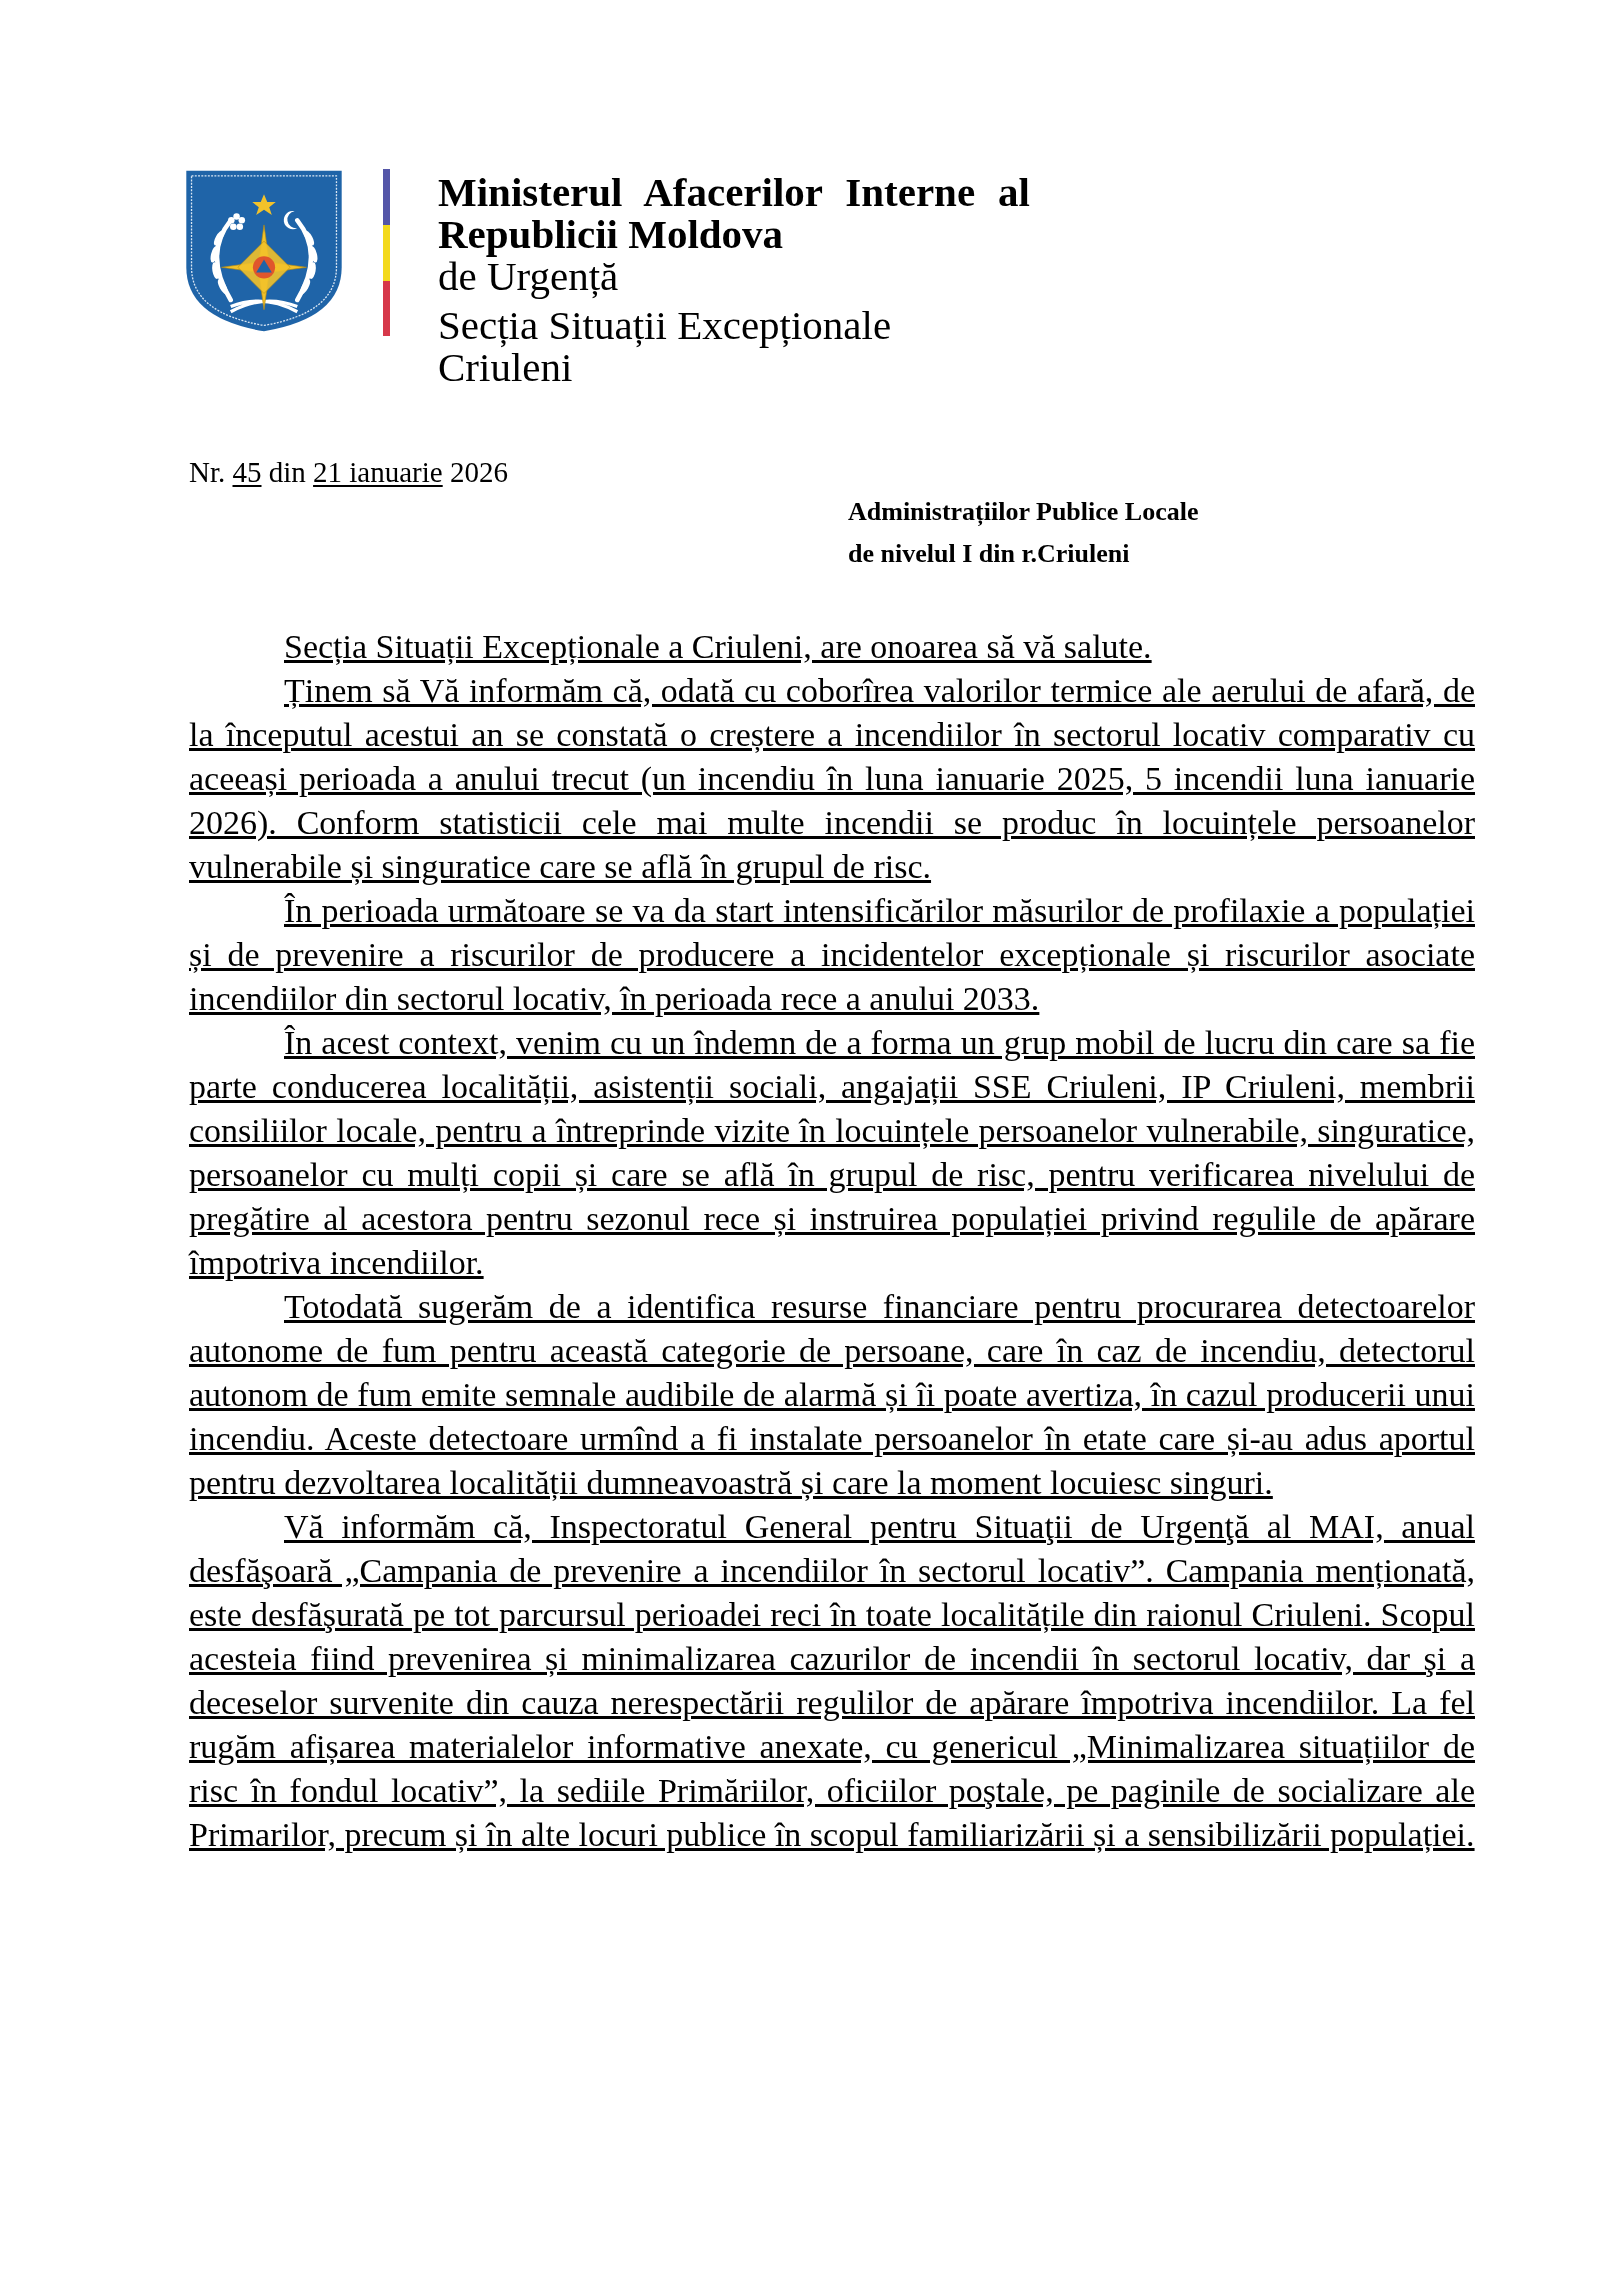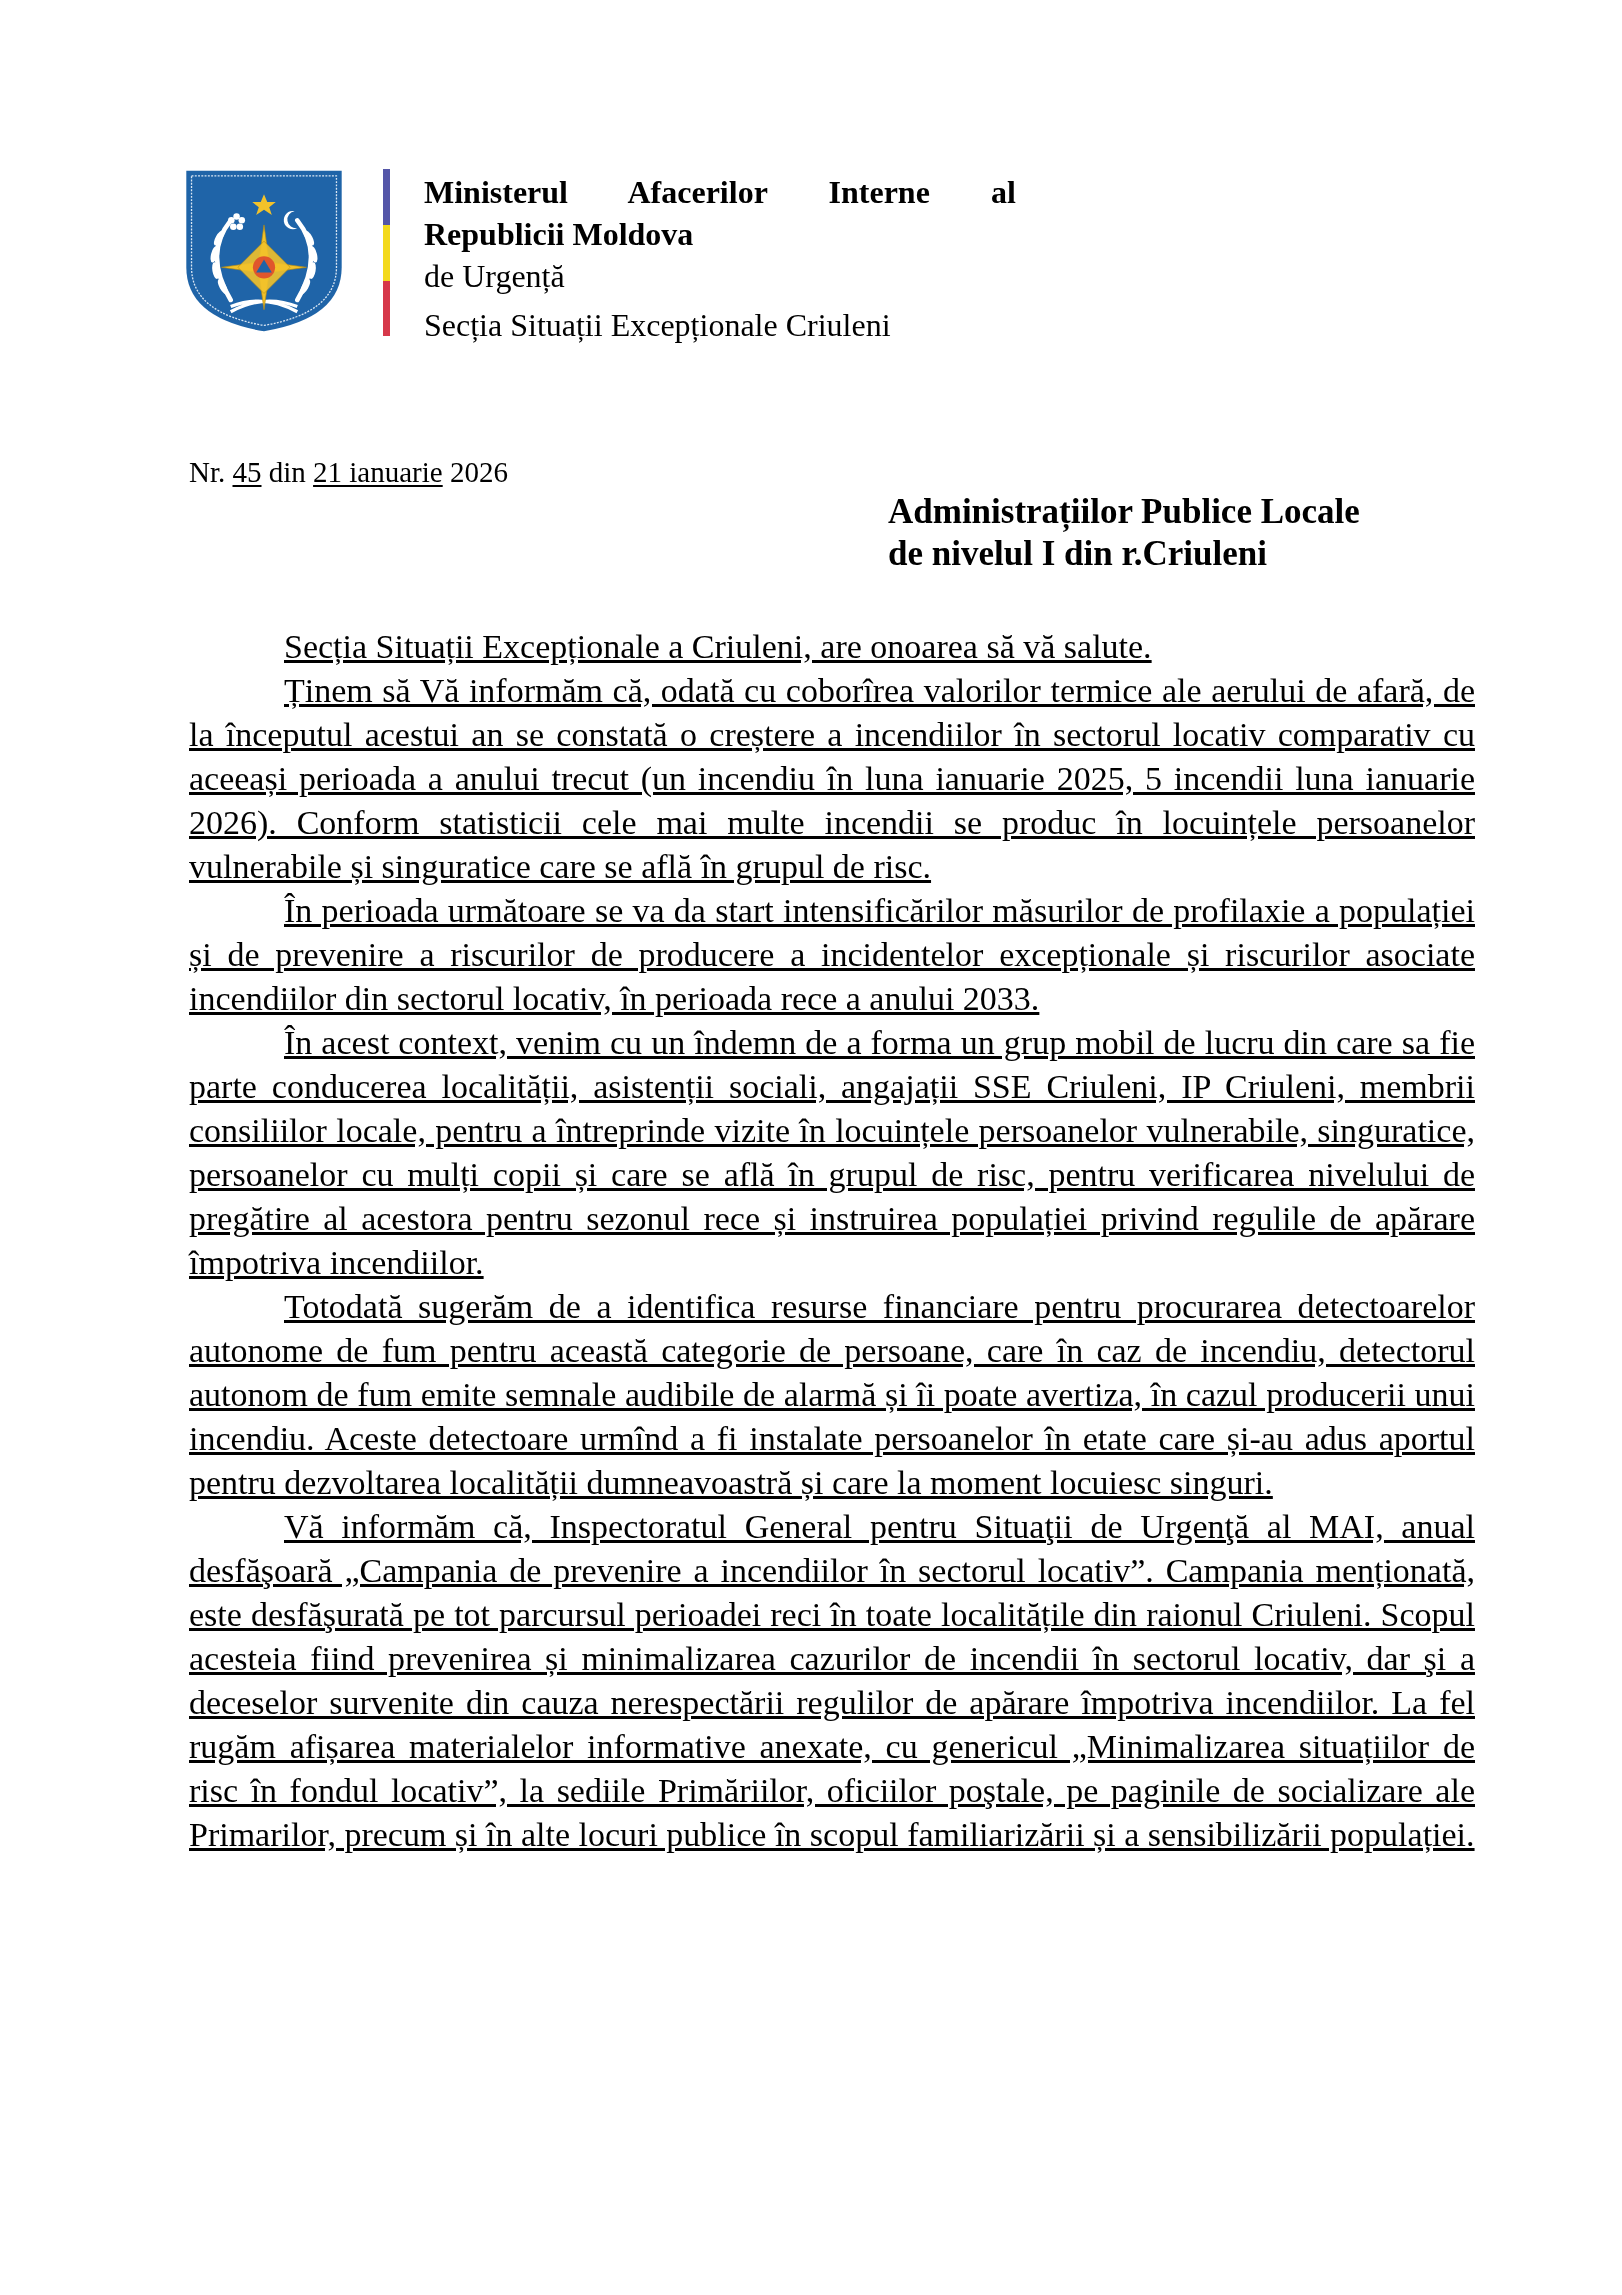--- a/index.html
+++ b/index.html
@@ -1,28 +1,28 @@
 <!DOCTYPE html>
 <html style="font-size:10.5px"><head>
 <meta charset="utf-8">
 <style>
   html, body { margin: 0; padding: 0; background: #ffffff; }
   body { width: 1623px; height: 2295px; position: relative; overflow: hidden;
          font-family: "Liberation Serif", "DejaVu Serif", serif; color: #000; }
   .logo { position: absolute; left: 185px; top: 169px; width: 158px; height: 164px; }
   .flagbar { position: absolute; left: 383px; top: 169px; width: 6.5px; height: 168px; }
   .flagbar div { width: 100%; }
-  .hdr { position: absolute; left: 424px; top: 171px; width: 592px; font-size: 32px; line-height: 42px; }
+  .hdr { position: absolute; left: 438px; top: 171px; width: 592px; font-size: 41px; line-height: 42px; }
   .hdr .b { font-weight: bold; text-align: justify; text-align-last: justify; }
   .hdr .b2 { font-weight: bold; }
   .hdr .n { margin-top: 5.2px; }
   .hdr .gap { margin-top: 6.5px; }
   .nr { position: absolute; left: 189px; top: 455px; font-size: 29px; line-height: 34px; }
   .nr u { text-decoration: underline; text-underline-offset: 3.3px; }
-  .addr { position: absolute; left: 888px; top: 491px; font-size: 35px; line-height: 42px; font-weight: bold; }
+  .addr { position: absolute; left: 848px; top: 491px; font-size: 26px; line-height: 42px; font-weight: bold; }
   .body { position: absolute; left: 189px; top: 625px; width: 1286px; font-size: 34px; line-height: 44px; text-decoration: underline; }
   .body p { margin: 0; text-align: justify; text-indent: 95px; }
 </style>
 </head>
 <body>
 
 <div class="logo">
   <svg width="158" height="164" viewBox="0 0 242 250">
     <path d="M2,2 H240 V150 Q240,228 121,248 Q2,228 2,150 Z" fill="#1f64a8"></path>
     <path d="M10,10 H232 V150 Q232,220 121,239 Q10,220 10,150 Z" fill="none" stroke="#d9e6f3" stroke-width="2" stroke-dasharray="3,2"></path>

